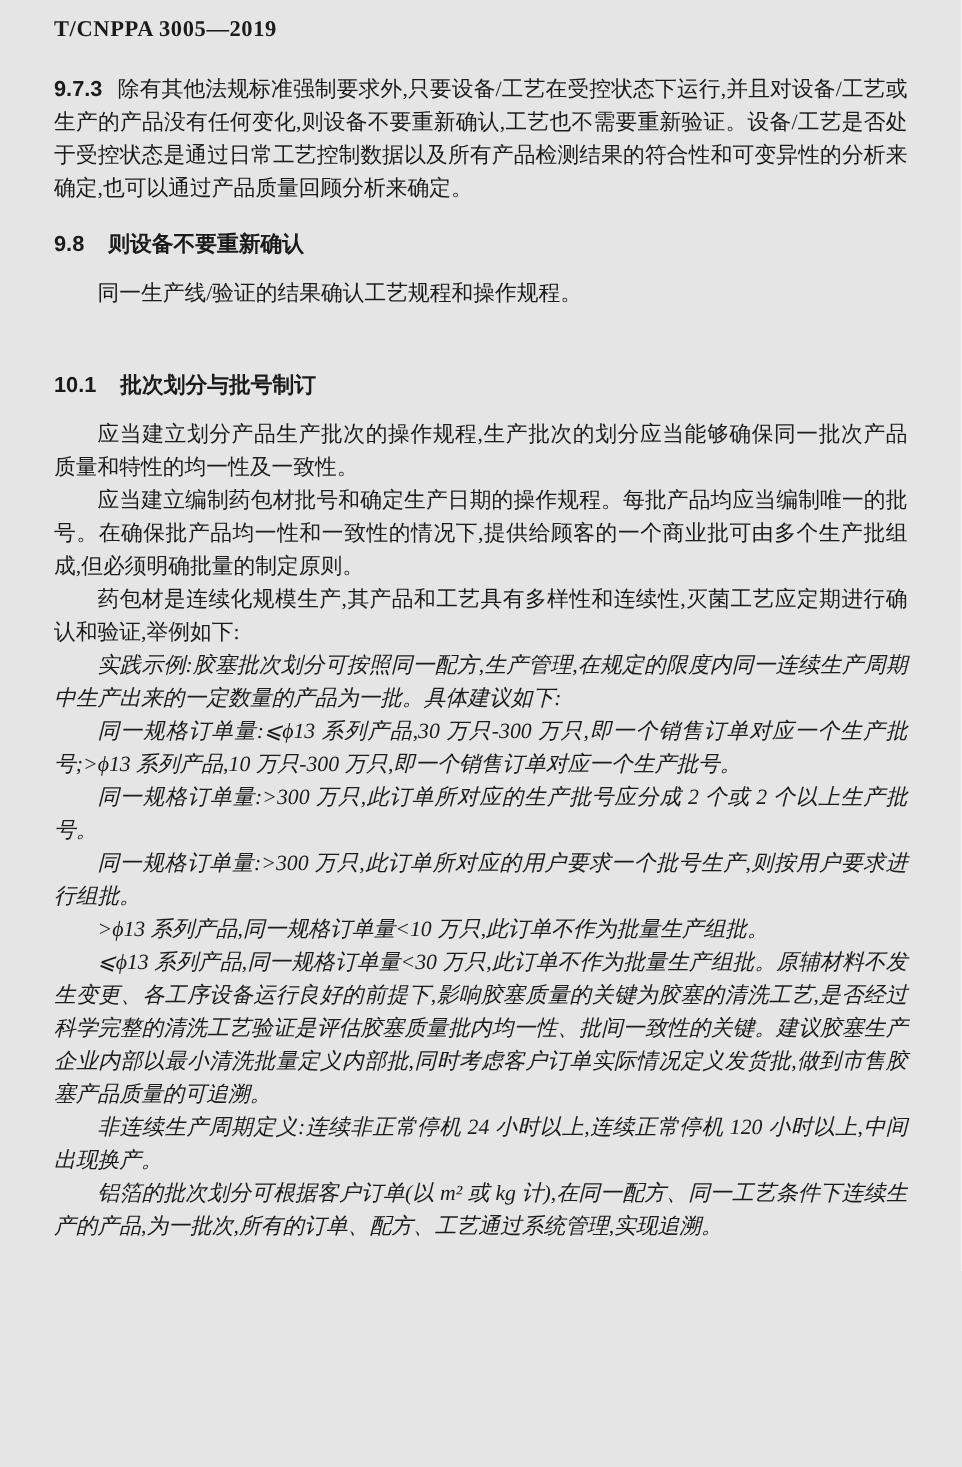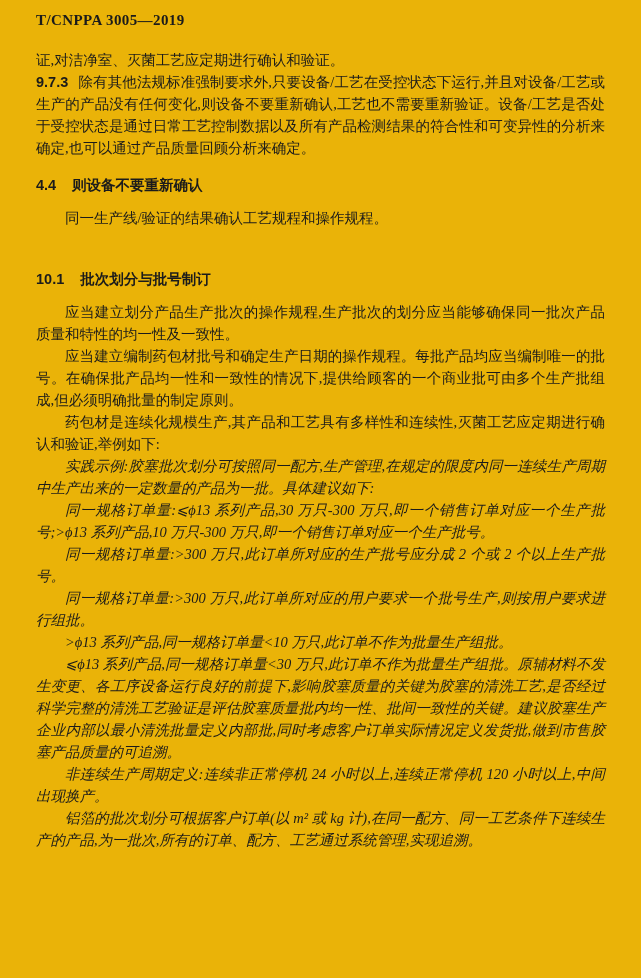--- a/index.html
+++ b/index.html
@@ -5,21 +5,21 @@
   html, body {
     margin: 0;
     padding: 0;
     background: #ffffff;
   }
   .doc-page {
     position: relative;
     width: 641px;
     height: 978px;
     box-sizing: border-box;
-    background: #eab308;
+    background: #e5e5e5;
     color: #1b1b1b;
     padding: 8px 36px 0 36px;
     font-family: "Liberation Serif", "DejaVu Serif", serif;
     overflow: hidden;
   }
   .doc-header {
     font-family: "Liberation Serif", "DejaVu Serif", serif;
     font-weight: bold;
     font-size: 15px;
     letter-spacing: 0.4px;
@@ -57,26 +57,25 @@
 </style>
 </head>
 <body>
 
 <div class="doc-page">
 
   <div class="doc-header">T/CNPPA 3005—2019</div>
 
   <main>
 
-    <p class="body-text noindent">证,对洁净室、灭菌工艺应定期进行确认和验证。</p>
 
     <p class="body-text noindent"><span class="clause-num">9.7.3</span><span>除有其他法规标准强制要求外,只要设备/工艺在受控状态下运行,并且对设备/工艺或生产的产品没有任何变化,则设备不要重新确认,工艺也不需要重新验证。设备/工艺是否处于受控状态是通过日常工艺控制数据以及所有产品检测结果的符合性和可变异性的分析来确定,也可以通过产品质量回顾分析来确定。</span></p>
 
     <div class="sp-16"></div>
-    <h2 class="heading"><span class="hnum">4.4</span><span>则设备不要重新确认</span></h2>
+    <h2 class="heading"><span class="hnum">9.8</span><span>则设备不要重新确认</span></h2>
     <div class="sp-12"></div>
 
     <p class="body-text">同一生产线/验证的结果确认工艺规程和操作规程。</p>
 
     <div class="sp-22"></div>
     <div class="sp-18"></div>
 
     <h2 class="heading"><span class="hnum">10.1</span><span>批次划分与批号制订</span></h2>
     <div class="sp-12"></div>
 

